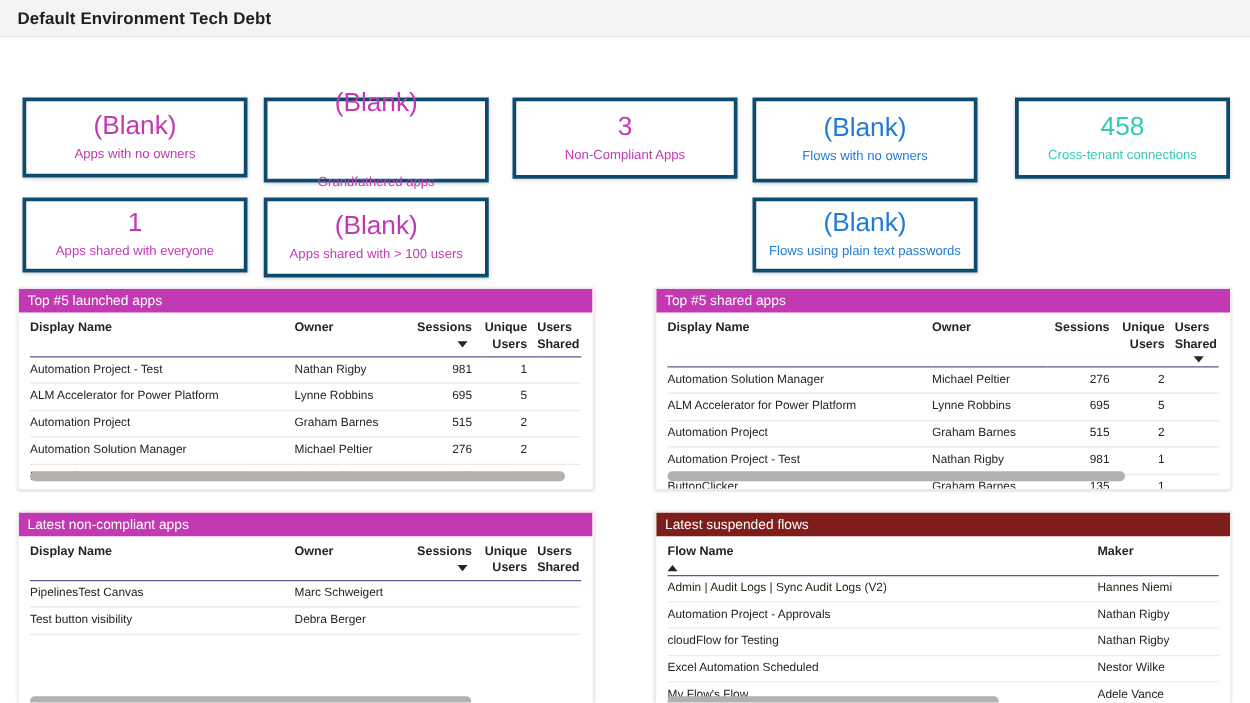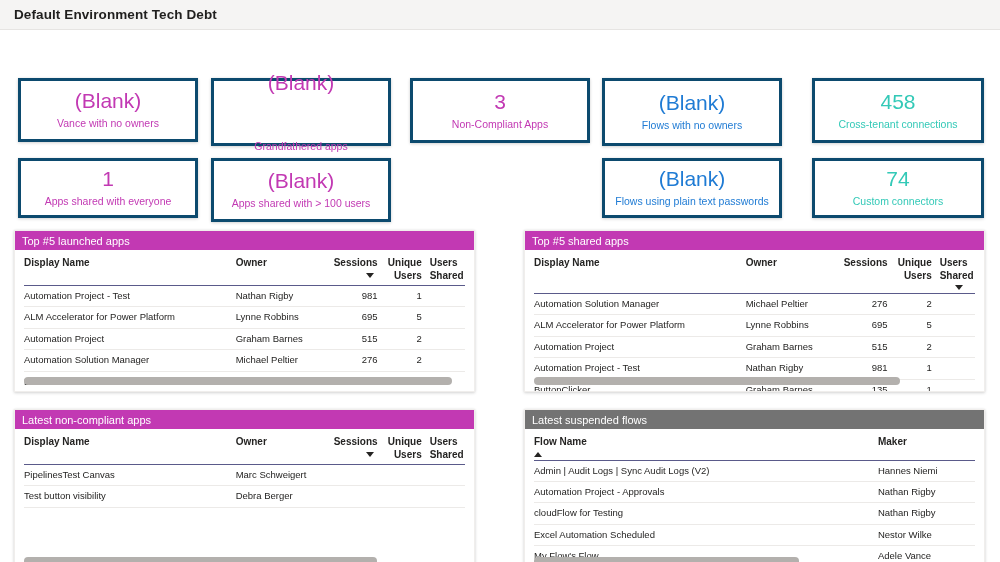--- a/index.html
+++ b/index.html
@@ -147,21 +147,21 @@
 <body>
 
 <div class="titlebar">
   <div class="title">Default Environment Tech Debt</div>
 </div>
 
 <div class="canvas">
 
   <div class="kpi" style="left:18px;  top:48px;  width:180px; height:64px;">
     <div class="val" style="color: rgb(194, 57, 179);">(Blank)</div>
-    <div class="lbl" style="color: rgb(194, 57, 179);">Vance with no owners</div>
+    <div class="lbl" style="color: rgb(194, 57, 179);">Apps with no owners</div>
   </div>
   <div class="kpi" style="left:211px; top:48px; width:180px; height:68px;">
     <div class="val" style="color: rgb(194, 57, 179);">(Blank)</div>
     <div class="lbl" style="color: rgb(194, 57, 179); margin-top: 41px;">Grandfathered apps</div>
   </div>
   <div class="kpi" style="left:410px; top:48px; width:180px; height:65px;">
     <div class="val" style="color: rgb(194, 57, 179);">3</div>
     <div class="lbl" style="color: rgb(194, 57, 179);">Non-Compliant Apps</div>
   </div>
   <div class="kpi" style="left:602px; top:48px; width:180px; height:68px;">
@@ -177,24 +177,20 @@
     <div class="val" style="color: rgb(194, 57, 179);">1</div>
     <div class="lbl" style="color: rgb(194, 57, 179);">Apps shared with everyone</div>
   </div>
   <div class="kpi" style="left:211px; top:128px; width:180px; height:64px;">
     <div class="val" style="color: rgb(194, 57, 179);">(Blank)</div>
     <div class="lbl" style="color: rgb(194, 57, 179);">Apps shared with &gt; 100 users</div>
   </div>
   <div class="kpi" style="left:602px; top:128px; width:180px; height:60px;">
     <div class="val" style="color: rgb(31, 123, 212);">(Blank)</div>
     <div class="lbl" style="color: rgb(31, 123, 212);">Flows using plain text passwords</div>
-  </div>
-  <div class="kpi" style="left:812px; top:128px; width:172px; height:60px;">
-    <div class="val" style="color: rgb(51, 201, 183);">74</div>
-    <div class="lbl" style="color: rgb(51, 201, 183);">Custom connectors</div>
   </div>
 
   <div class="tbl" style="left:14px; top:200px; width:461px; height:162px;">
     <div class="bar" style="background: rgb(194, 57, 179);">
       <span>Top #5 launched apps</span>
     </div>
     <div class="body">
       <table>
         <colgroup>
             <col style="width:48%">
@@ -361,21 +357,21 @@
           </tr>
         </tbody>
       </table>
       <div class="hscroll">
         <div class="thumb" style="width: 80%;"></div>
       </div>
     </div>
   </div>
 
   <div class="tbl" style="left:524px; top:379px; width:461px; height:163px;">
-    <div class="bar" style="background: #737373;">
+    <div class="bar" style="background: #7f1d1d;">
       <span>Latest suspended flows</span>
     </div>
     <div class="body">
       <table>
         <colgroup>
             <col style="width:78%">
             <col style="width:22%">
           </colgroup>
         <thead>
           <tr>

